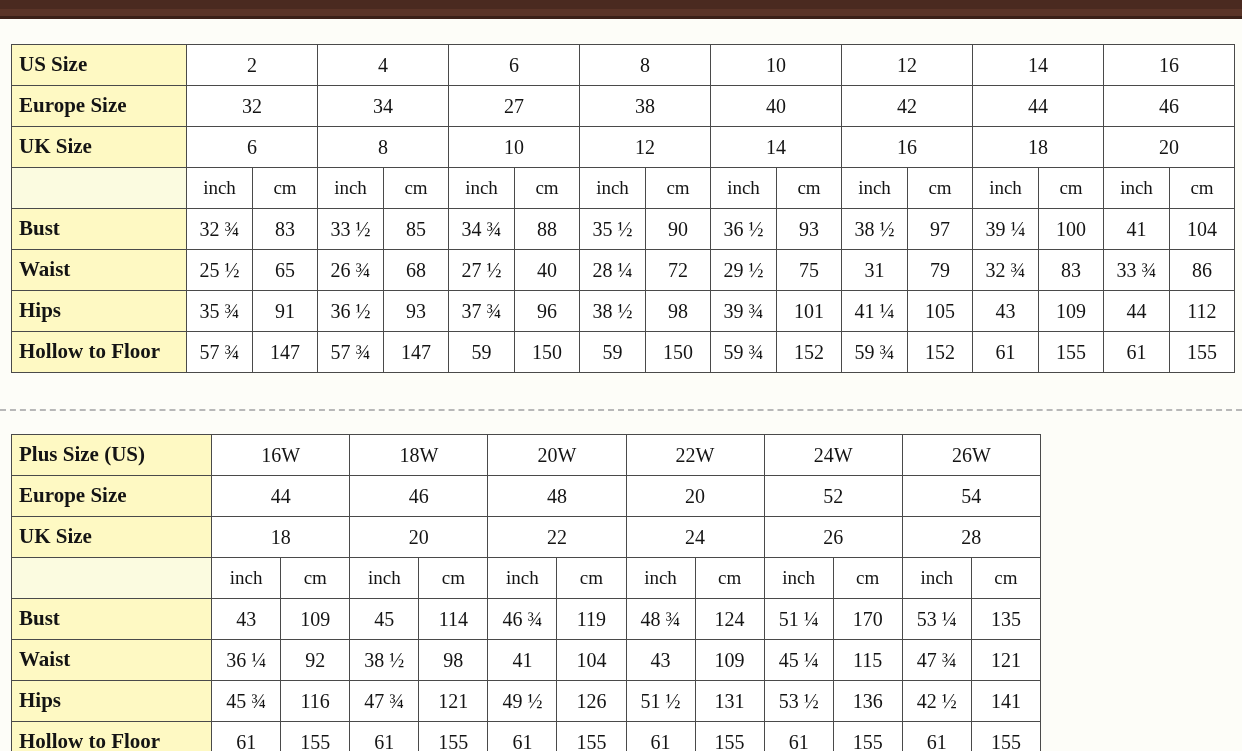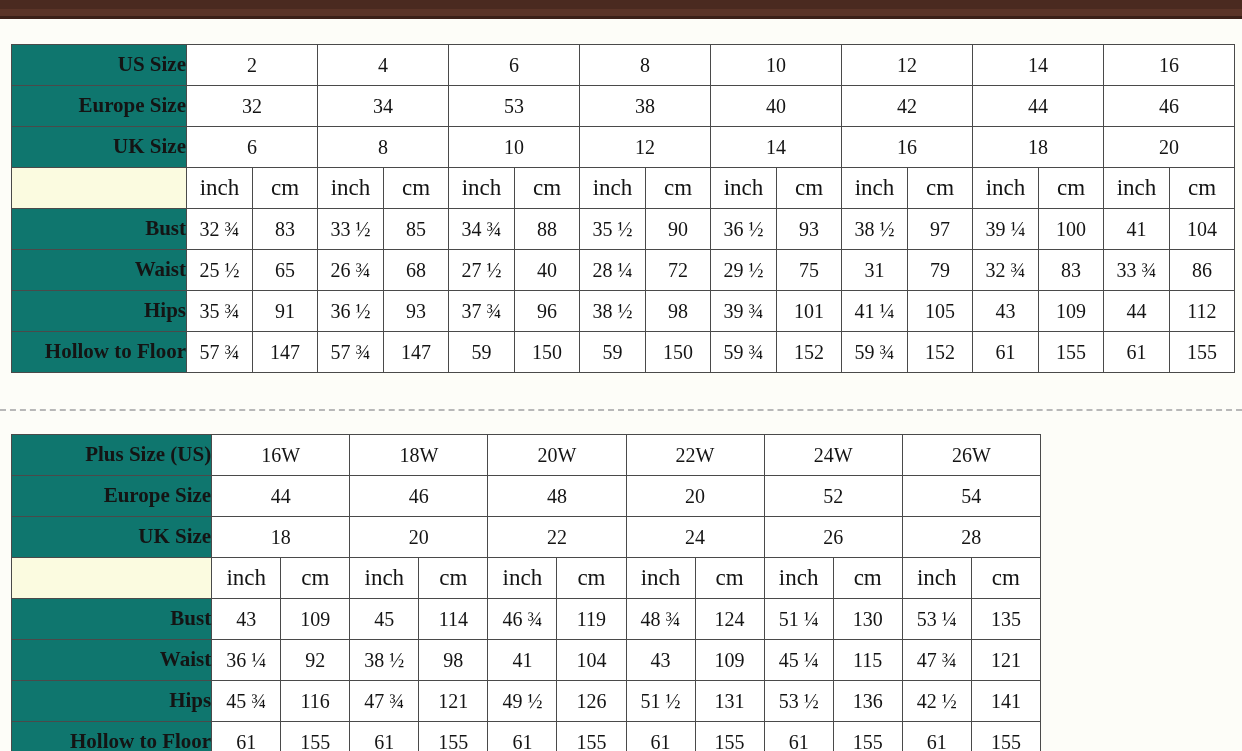--- a/index.html
+++ b/index.html
@@ -49,32 +49,32 @@
     border: 1px solid #4a4a4a;
     text-align: center;
     vertical-align: middle;
     font-size: 21px;
     color: #141414;
     padding: 0;
     background: #ffffff;
     line-height: 1.1;
   }
   table.size-table td.rowhead {
-    background: #0f766e;
-    text-align: right;
+    background: #fef9c3;
+    text-align: left;
     padding-left: 7px;
     font-weight: bold;
     font-size: 21px;
     font-family: Liberation Serif, serif;
   }
   table.size-table td.blankhead {
     background: #fbfbe0;
   }
   table.size-table td.unit {
-    font-size: 23px;
+    font-size: 19px;
     background: #ffffff;
   }
   table.size-table td.val {
     font-size: 20px;
   }
   
   #table1 {
     position: absolute;
     left: 11px;
     top: 25px;
@@ -136,21 +136,21 @@
           <td colspan="2" class="val">8</td>
           <td colspan="2" class="val">10</td>
           <td colspan="2" class="val">12</td>
           <td colspan="2" class="val">14</td>
           <td colspan="2" class="val">16</td>
         </tr>
         <tr>
           <td class="rowhead">Europe Size</td>
           <td colspan="2" class="val">32</td>
           <td colspan="2" class="val">34</td>
-          <td colspan="2" class="val">53</td>
+          <td colspan="2" class="val">27</td>
           <td colspan="2" class="val">38</td>
           <td colspan="2" class="val">40</td>
           <td colspan="2" class="val">42</td>
           <td colspan="2" class="val">44</td>
           <td colspan="2" class="val">46</td>
         </tr>
         <tr>
           <td class="rowhead">UK Size</td>
           <td colspan="2" class="val">6</td>
           <td colspan="2" class="val">8</td>
@@ -324,21 +324,21 @@
           <td class="rowhead">Bust</td>
           <td class="val">43</td>
           <td class="val">109</td>
           <td class="val">45</td>
           <td class="val">114</td>
           <td class="val">46 ¾</td>
           <td class="val">119</td>
           <td class="val">48 ¾</td>
           <td class="val">124</td>
           <td class="val">51 ¼</td>
-          <td class="val">130</td>
+          <td class="val">170</td>
           <td class="val">53 ¼</td>
           <td class="val">135</td>
         </tr>
         <tr>
           <td class="rowhead">Waist</td>
           <td class="val">36 ¼</td>
           <td class="val">92</td>
           <td class="val">38 ½</td>
           <td class="val">98</td>
           <td class="val">41</td>

